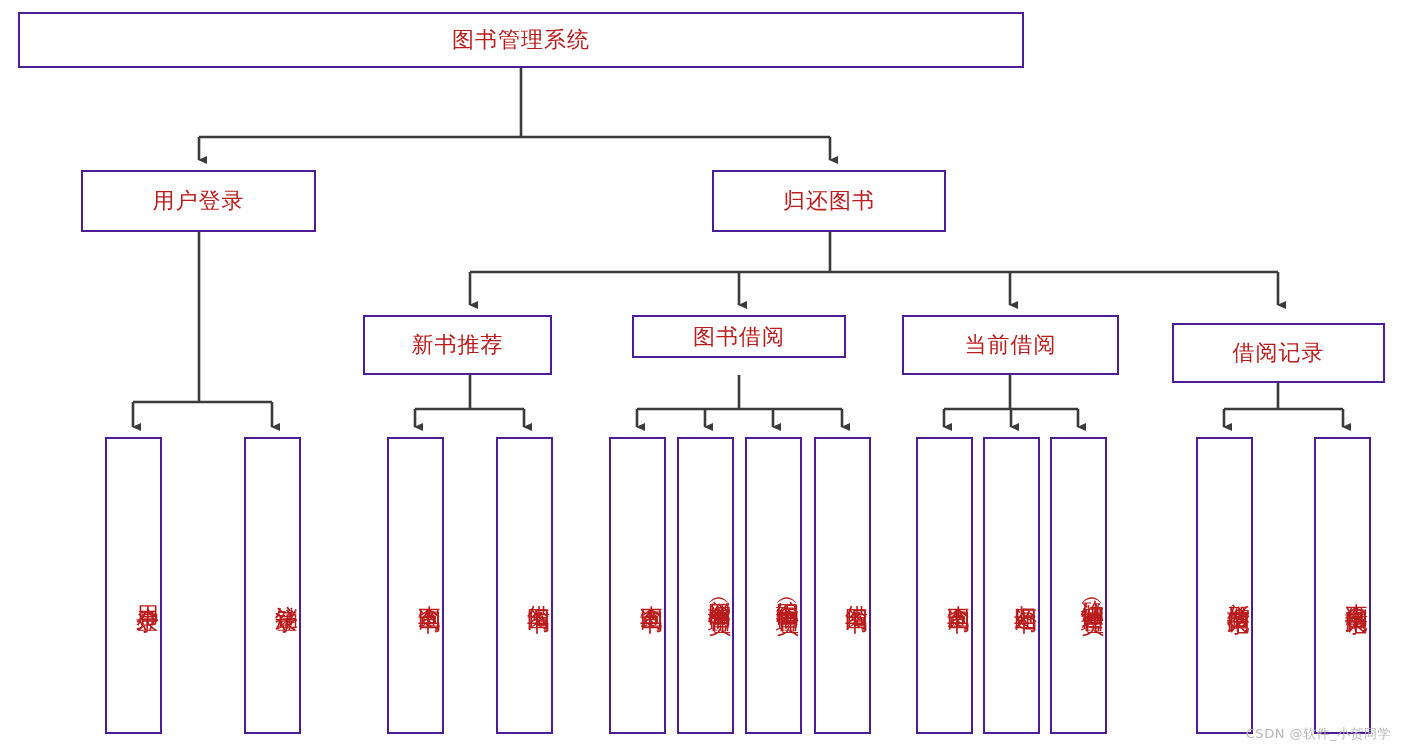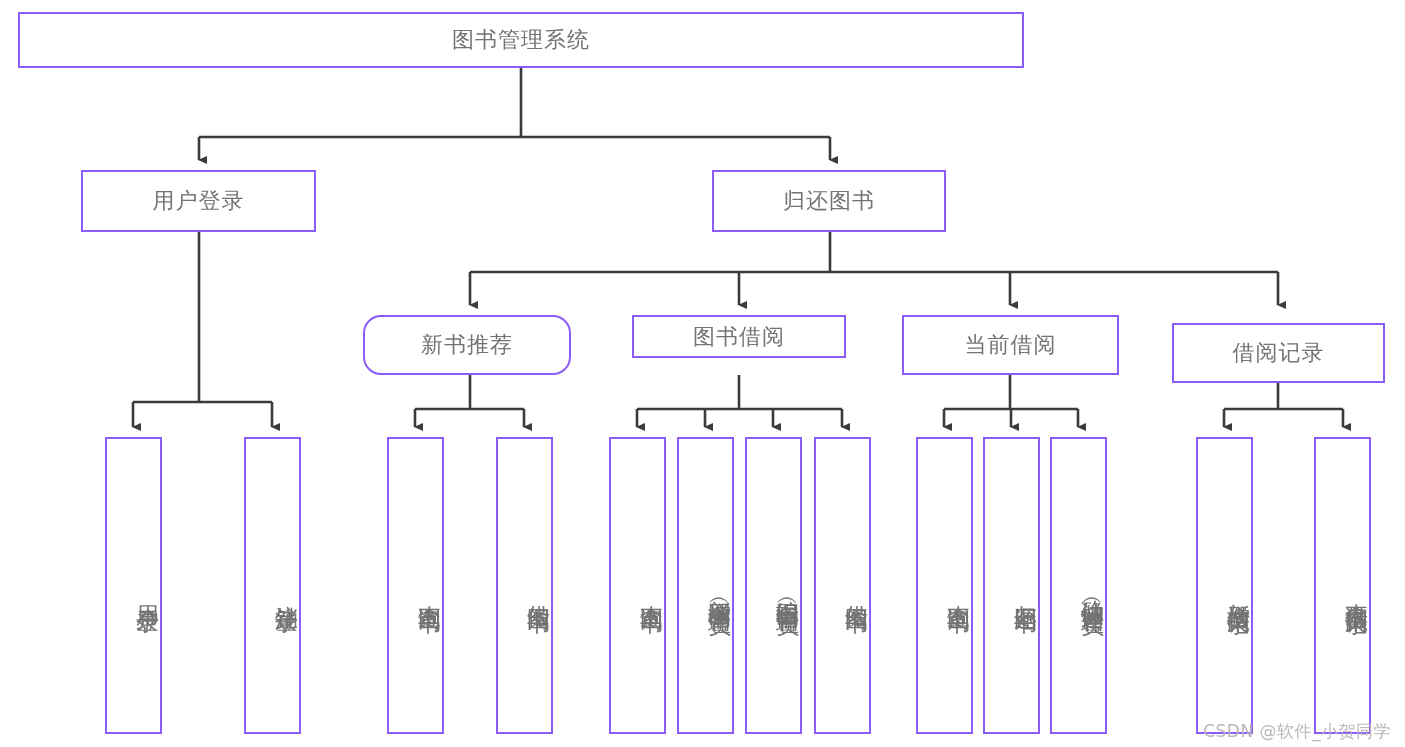--- a/index.html
+++ b/index.html
@@ -21,25 +21,25 @@
     position: absolute;
     left: 0;
     top: 0;
     width: 1405px;
     height: 747px;
   }
   .node {
     position: absolute;
     box-sizing: border-box;
     background: #ffffff;
-    border: 2px solid #8b5cf6;
+    border: 2px solid #4c1d95;
     display: flex;
     align-items: center;
     justify-content: center;
-    color: #737373;
+    color: #b91c1c;
   }
   .node.horiz {
     font-size: 22px;
     letter-spacing: 1px;
   }
   .node.vert {
     writing-mode: vertical-rl;
     text-orientation: upright;
     font-size: 23px;
     letter-spacing: 2px;
@@ -51,21 +51,21 @@
   .node.vert .vlabel {
     writing-mode: vertical-rl;
     text-orientation: upright;
     display: block;
     text-align: center;
   }
   .watermark {
     position: absolute;
     right: 14px;
     bottom: 4px;
-    font-size: 17px;
+    font-size: 13px;
     color: #b8b8b8;
     white-space: nowrap;
     letter-spacing: 0.5px;
   }
 </style>
 </head>
 <body>
 
 <div id="canvas">
 
@@ -123,21 +123,21 @@
     <span>图书管理系统</span>
   </div>
 
   <div class="node horiz" style="left:81px; top:170px; width:235px; height:62px;">
     <span>用户登录</span>
   </div>
   <div class="node horiz" style="left:712px; top:170px; width:234px; height:62px;">
     <span>归还图书</span>
   </div>
 
-  <div class="node horiz" style="left:363px; top:315px; width:208px; height:60px;border-radius:18px;">
+  <div class="node horiz" style="left:363px; top:315px; width:189px; height:60px;">
     <span>新书推荐</span>
   </div>
   <div class="node horiz" style="left:632px; top:315px; width:214px; height:43px;">
     <span>图书借阅</span>
   </div>
   <div class="node horiz" style="left:902px; top:315px; width:217px; height:60px;">
     <span>当前借阅</span>
   </div>
   <div class="node horiz" style="left:1172px; top:315px; width:213px; height:60px;margin-top:8px;">
     <span>借阅记录</span>

